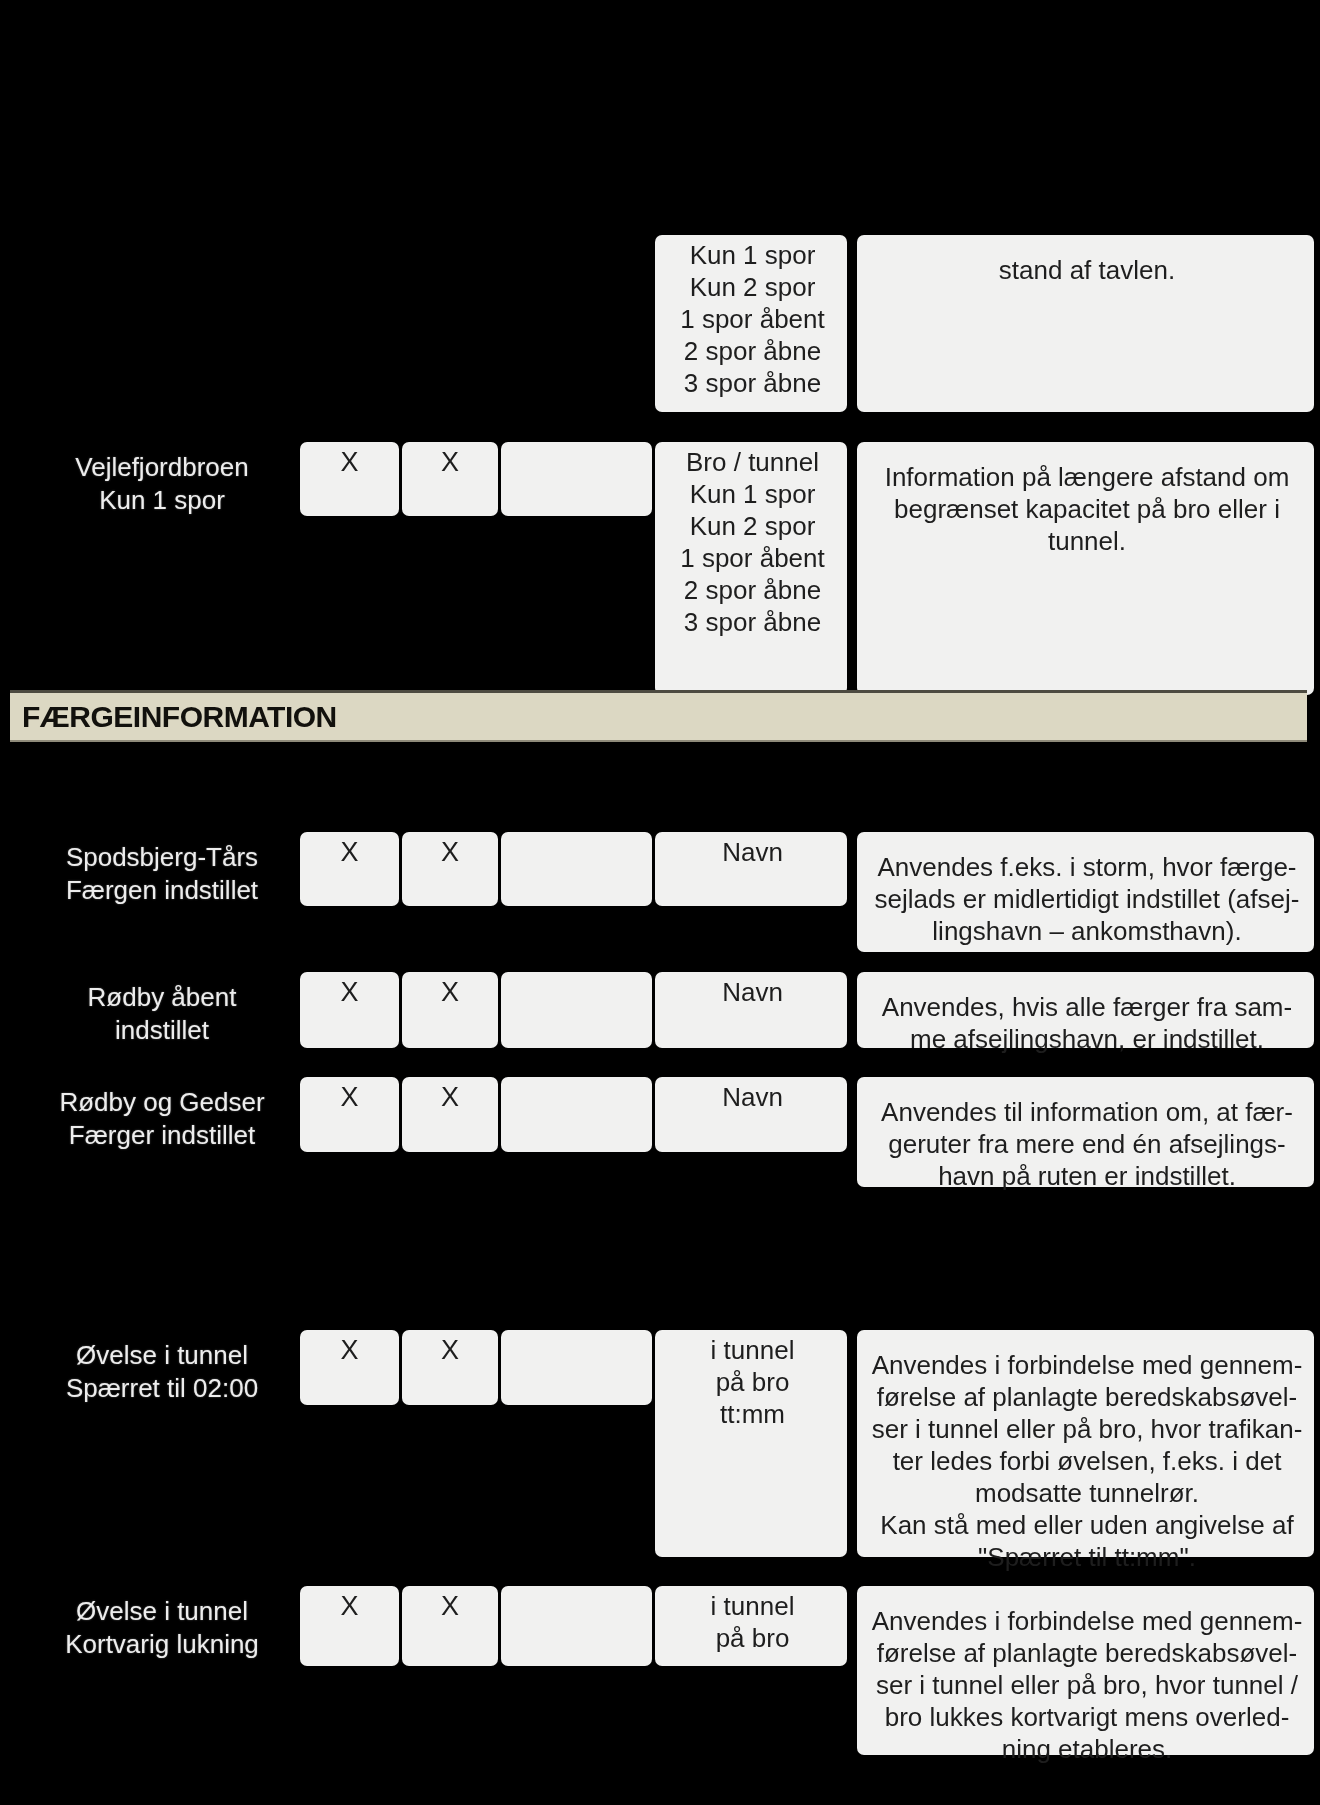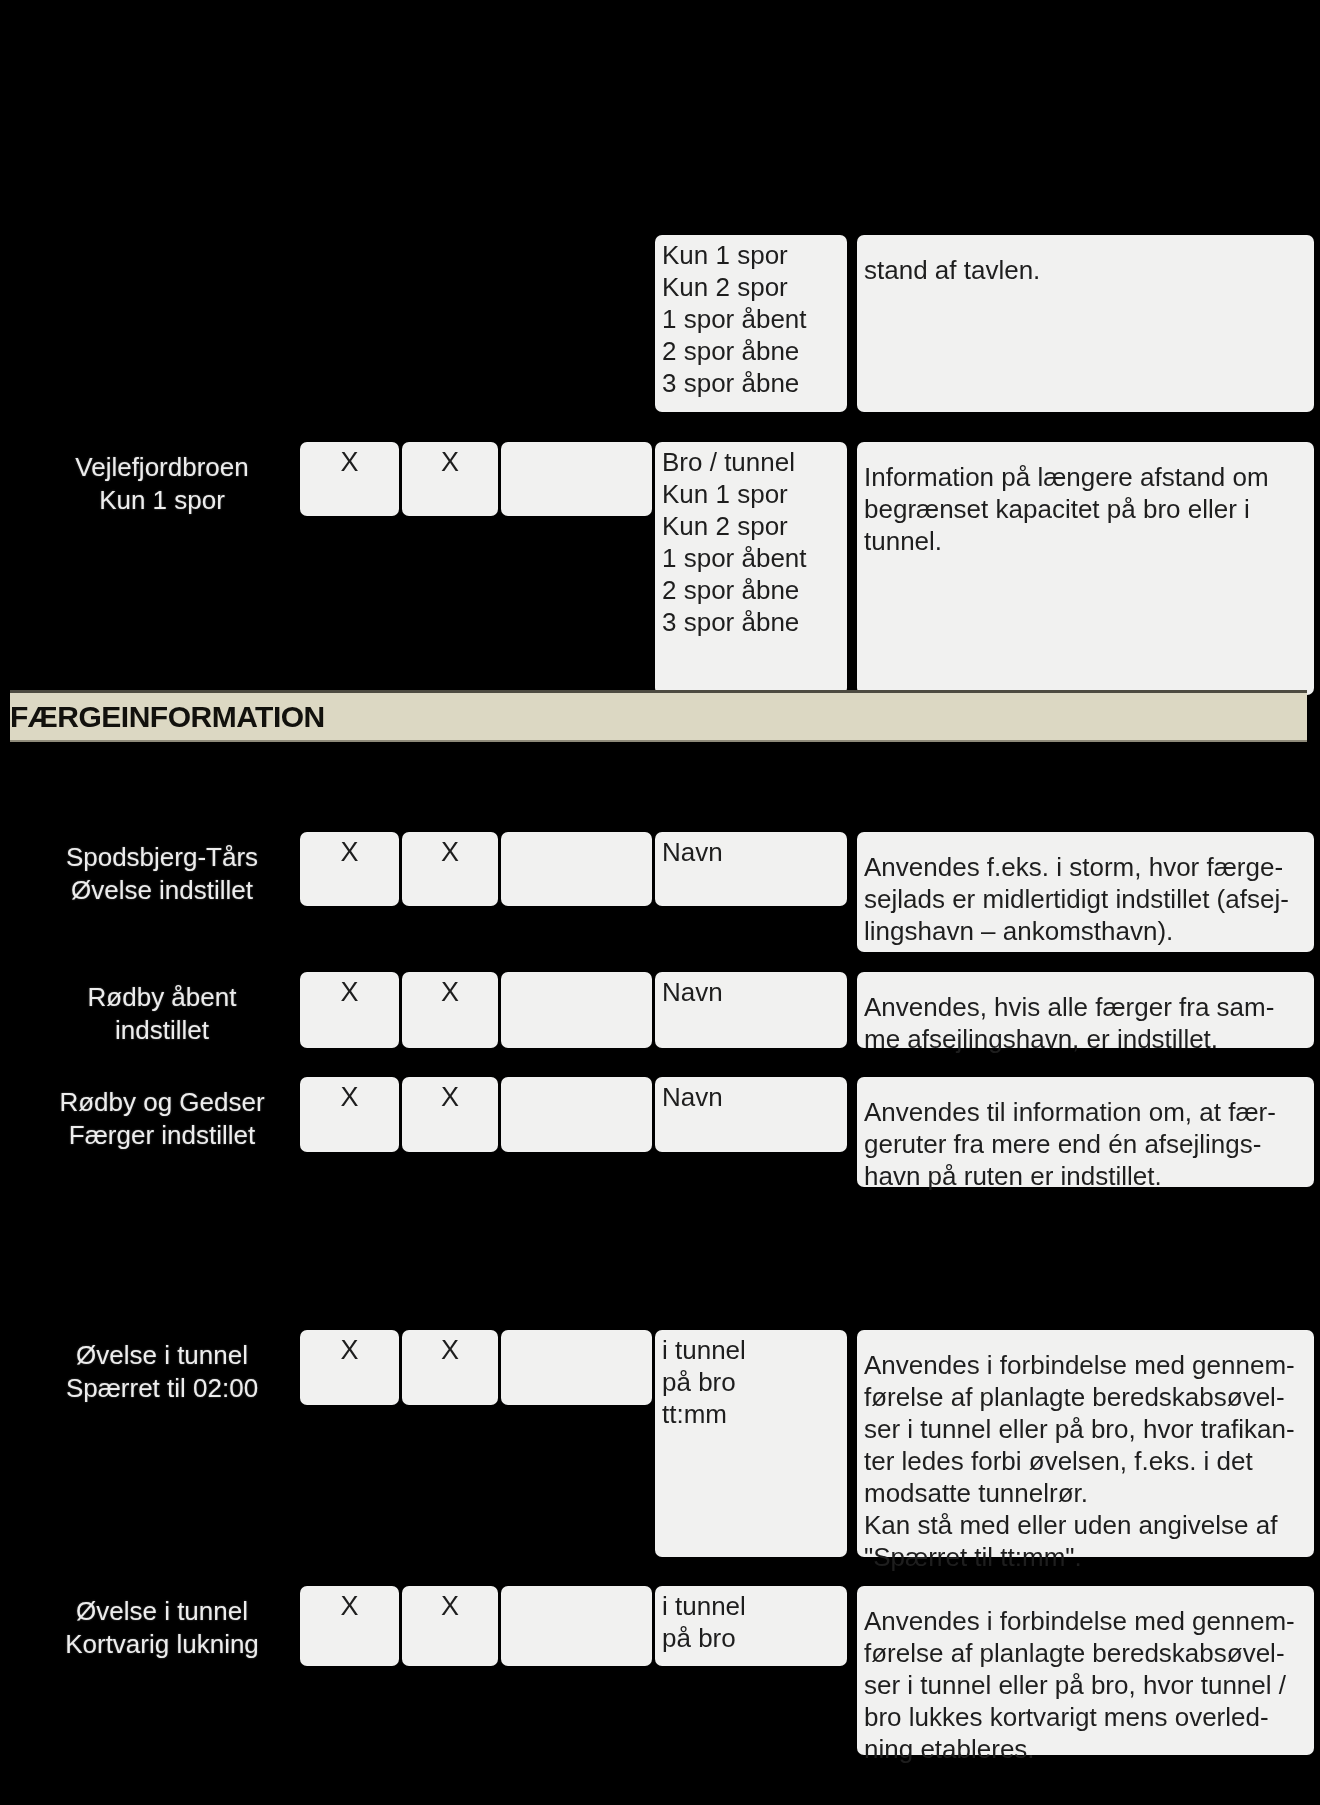--- a/index.html
+++ b/index.html
@@ -4,21 +4,21 @@
 <style>
   html,body{margin:0;padding:0;background:#000;}
   .page{
     position:relative;
     width:1320px;height:1805px;
     background:#000;
     font-family:"Liberation Sans","DejaVu Sans",sans-serif;
     overflow:hidden;
   }
   .row{position:absolute;left:0;width:1320px;}
-  .row > div{position:absolute;top:0;box-sizing:border-box;}
+  .row > div{position:absolute;top:0;box-sizing:border-box;text-align:center;}
   .cell{
     background:#f1f1f0;
     color:#1e1e1e;
     font-size:26px;
     line-height:32px;
     border-radius:7px;
     white-space:pre-line;
   }
   .c-label{
     left:0;width:324px;
@@ -65,20 +65,21 @@
   .r6 .c-desc{height:169px;}
 
   .bar{
     position:absolute;left:10px;width:1297px;height:52px;
     background:#dcd8c3;
     color:#12110d;
     font-weight:bold;
     font-size:30px;
     letter-spacing:-0.5px;
     line-height:47px;
+    padding-left:12px;
     box-sizing:border-box;
     border-top:3px solid #4d4b41;
     border-bottom:2px solid #8f8b7a;
     transform-origin:left center;
   }
   .bar-ferry{top:690px;}
   .bar-anden{top:1218px;}
 </style>
 </head>
 <body>
@@ -108,21 +109,21 @@
 3 spor åbne</div>
     <div class="cell c-desc">Information på længere afstand om
 begrænset kapacitet på bro eller i
 tunnel.</div>
   </div>
 
   <div class="bar bar-ferry">FÆRGEINFORMATION</div>
 
   <div class="row r2">
     <div class="c-label">Spodsbjerg-Tårs
-Øvelse indstillet</div>
+Færgen indstillet</div>
     <div class="cell c-x c1">X</div>
     <div class="cell c-x c2">X</div>
     <div class="cell c-x c3"></div>
     <div class="cell c-opt">Navn</div>
     <div class="cell c-desc">Anvendes f.eks. i storm, hvor færge-
 sejlads er midlertidigt indstillet (afsej-
 lingshavn – ankomsthavn).</div>
   </div>
 
   <div class="row r3">

